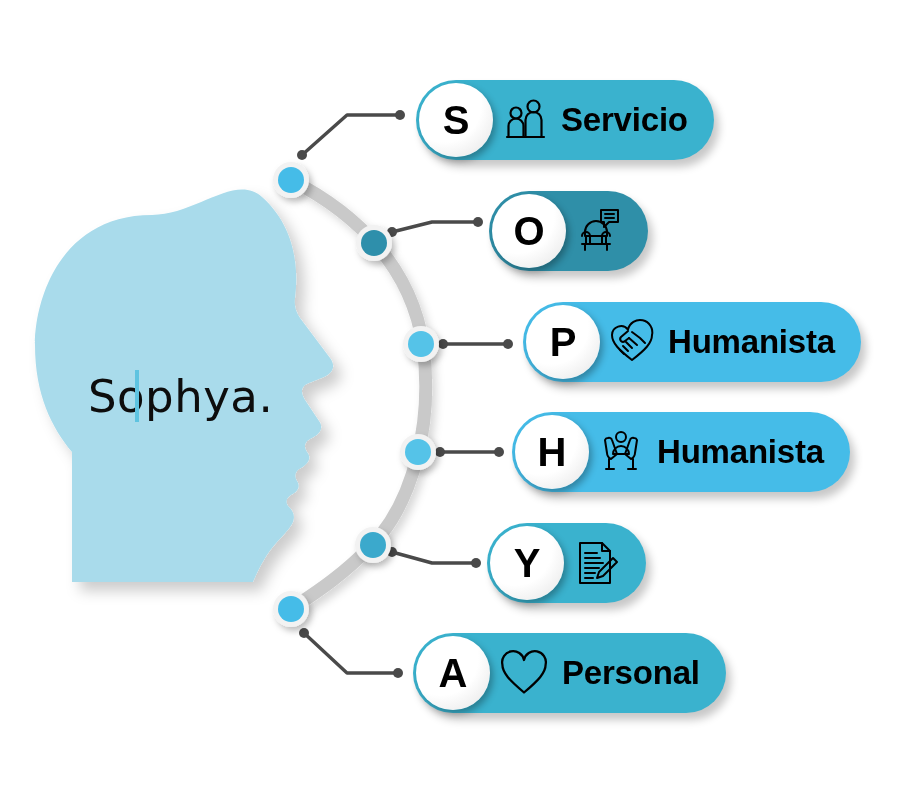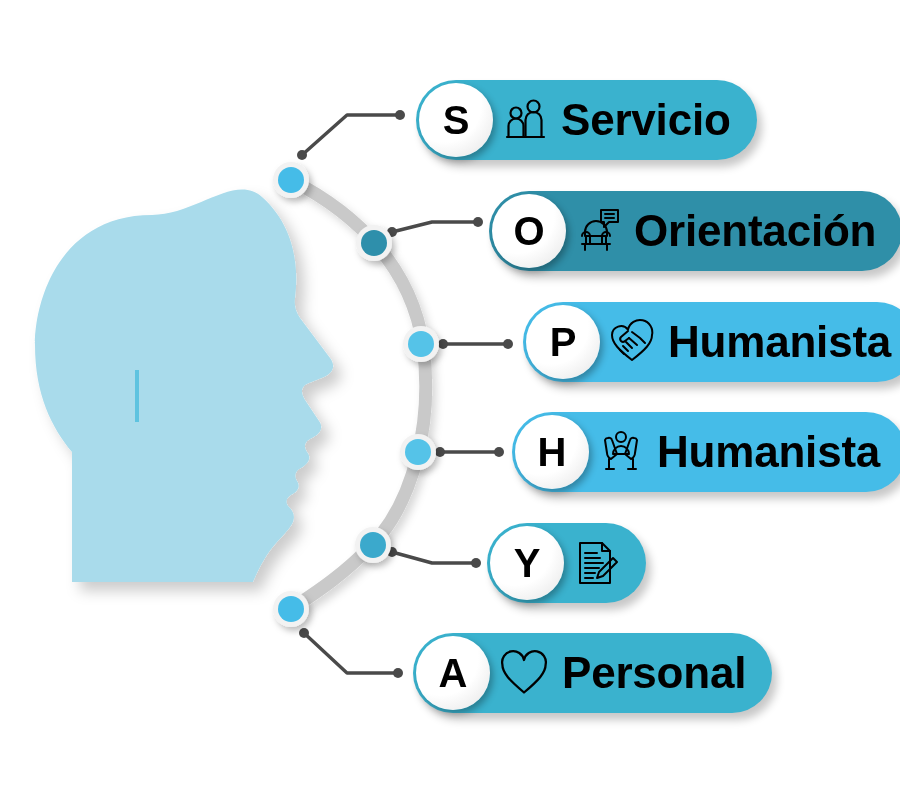--- a/index.html
+++ b/index.html
@@ -91,21 +91,21 @@
     flex: 0 0 auto;
     margin-left: 8px;
     width: 48px;
     height: 48px;
     display: flex;
     align-items: center;
     justify-content: center;
   }
   .pill-label {
     margin-left: 12px;
-    font-size: 44px;
+    font-size: 33px;
     font-weight: bold;
     color: #000000;
     white-space: nowrap;
     letter-spacing: -0.2px;
     font-family: "Liberation Sans", sans-serif;
   }
 
   
   #connector-layer {
     position: absolute;
@@ -145,20 +145,21 @@
          C 300,392 301,386 309,383
          L 324,377
          C 333,373 336,366 330,358
          L 300,318
          C 296,312 294,306 295,298
          C 300,258 290,222 262,197
          C 235,173 196,215 152,215 Z"></path>
   </svg>
 
   <div class="logo-wrap" style="z-index:3">
+    <div class="logo-text">Sophya.</div>
     <div class="logo-bar" style="background: rgb(94, 195, 224);"></div>
   </div>
 
   <svg id="connector-layer" viewBox="0 0 900 795" style="z-index:4">
     <defs>
       <filter id="dotShadow" x="-60%" y="-60%" width="240%" height="240%">
         <feDropShadow dx="3" dy="4" stdDeviation="3" flood-color="#000000" flood-opacity="0.25"></feDropShadow>
       </filter>
       <filter id="arcShadow" x="-40%" y="-40%" width="200%" height="200%">
         <feDropShadow dx="4" dy="5" stdDeviation="4" flood-color="#000000" flood-opacity="0.16"></feDropShadow>
@@ -256,21 +257,20 @@
       <svg viewBox="0 0 48 48" width="48" height="48" fill="none" stroke="#000" stroke-width="2" stroke-linecap="round" stroke-linejoin="round">
         <path d="M27 3 h17 v12 h-9 l-5 5 v-5 h-3 Z"></path>
         <path d="M31 7 h9 M31 11 h9"></path>
         <path d="M11 29 v-4 a11 11 0 0 1 22 0 v4"></path>
         <path d="M8 29 a4 4 0 0 1 4 -4 a4 4 0 0 1 4 4 v7"></path>
         <path d="M36 29 a4 4 0 0 0 -4 -4 a4 4 0 0 0 -4 4 v7"></path>
         <rect x="12" y="29" width="20" height="8"></rect>
         <path d="M8 37 h28 M11 37 v6 M33 37 v6"></path>
       </svg>
     </div>
-    <div class="pill-label">Orientación</div>
   </div>
 
   <div class="pill" style="left:523px; top:302px; background:#45bce8; z-index:5;">
     <div class="pill-badge">
       <span>P</span>
     </div>
     <div class="pill-icon">
       <svg viewBox="0 0 48 48" width="48" height="48" fill="none" stroke="#000" stroke-width="2" stroke-linecap="round" stroke-linejoin="round">
         <path d="M24 42 C11 32 4 25 4 17 A9 9 0 0 1 20 11.5 A9 9 0 0 1 44 17 c0 8 -7 15 -20 25 Z"></path>
         <path d="M20 13 l-7 6 a3 3 0 0 0 0 4 a3 3 0 0 0 4 0 l4 -3"></path>

